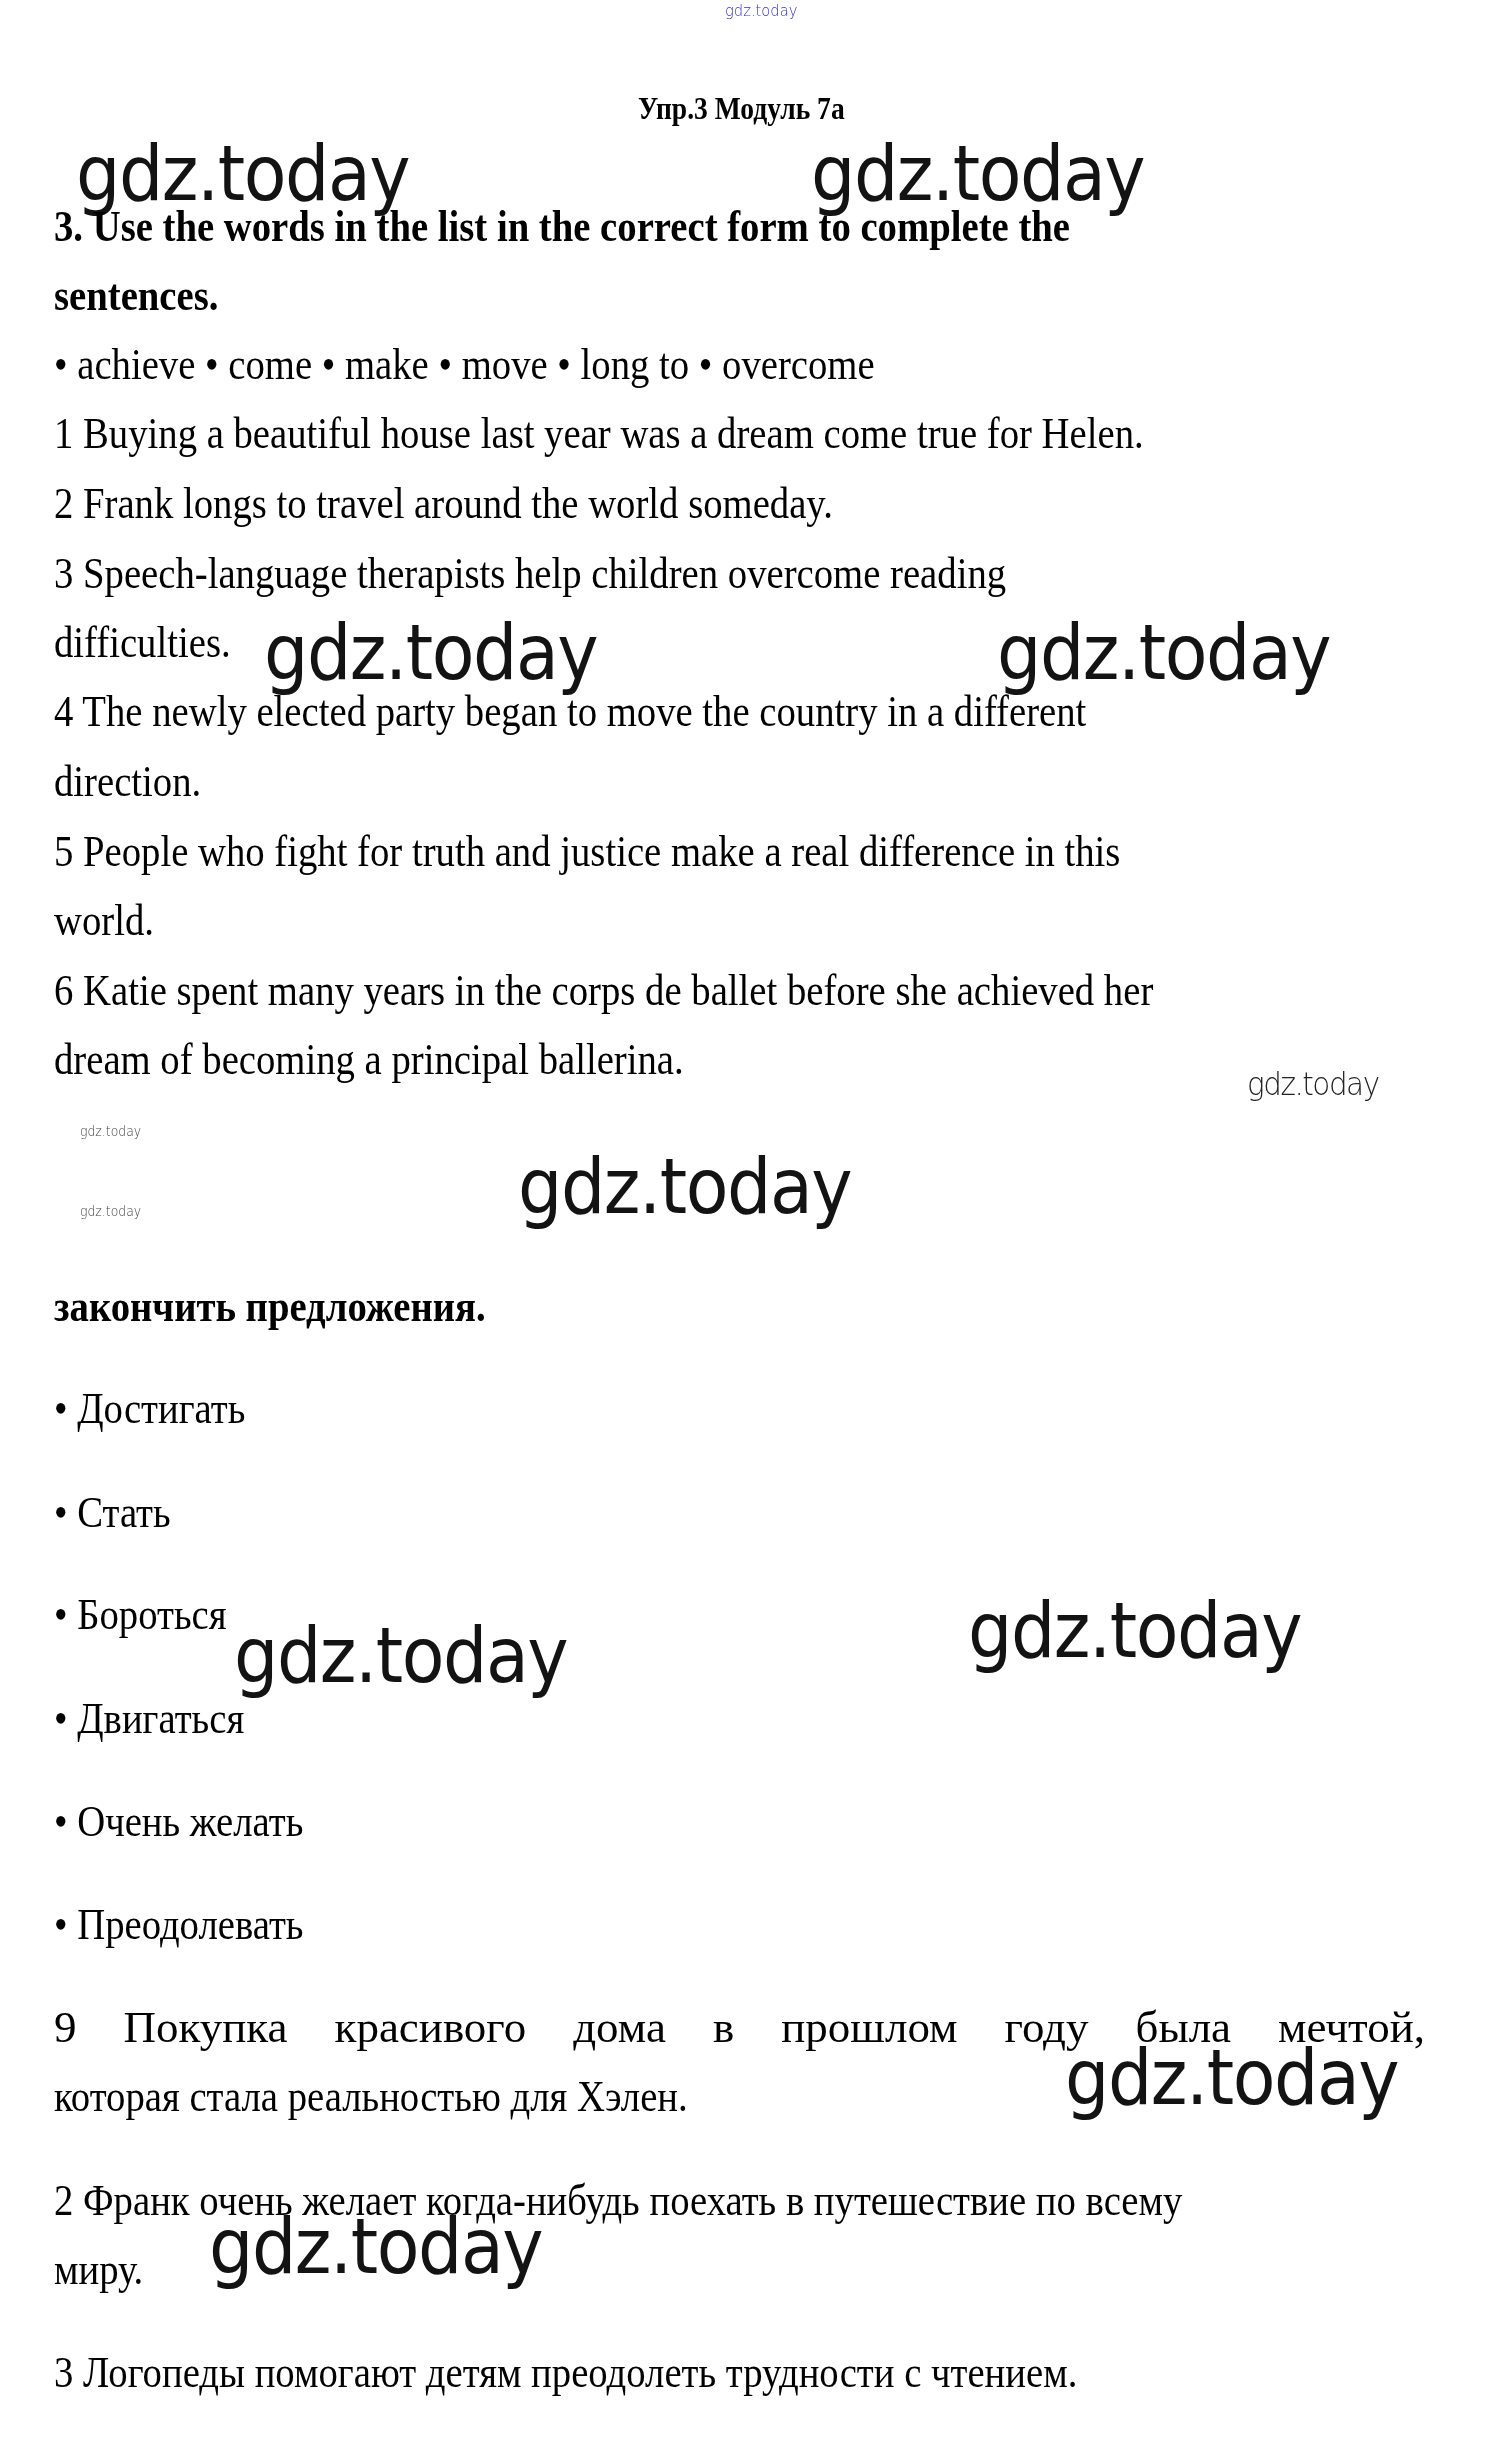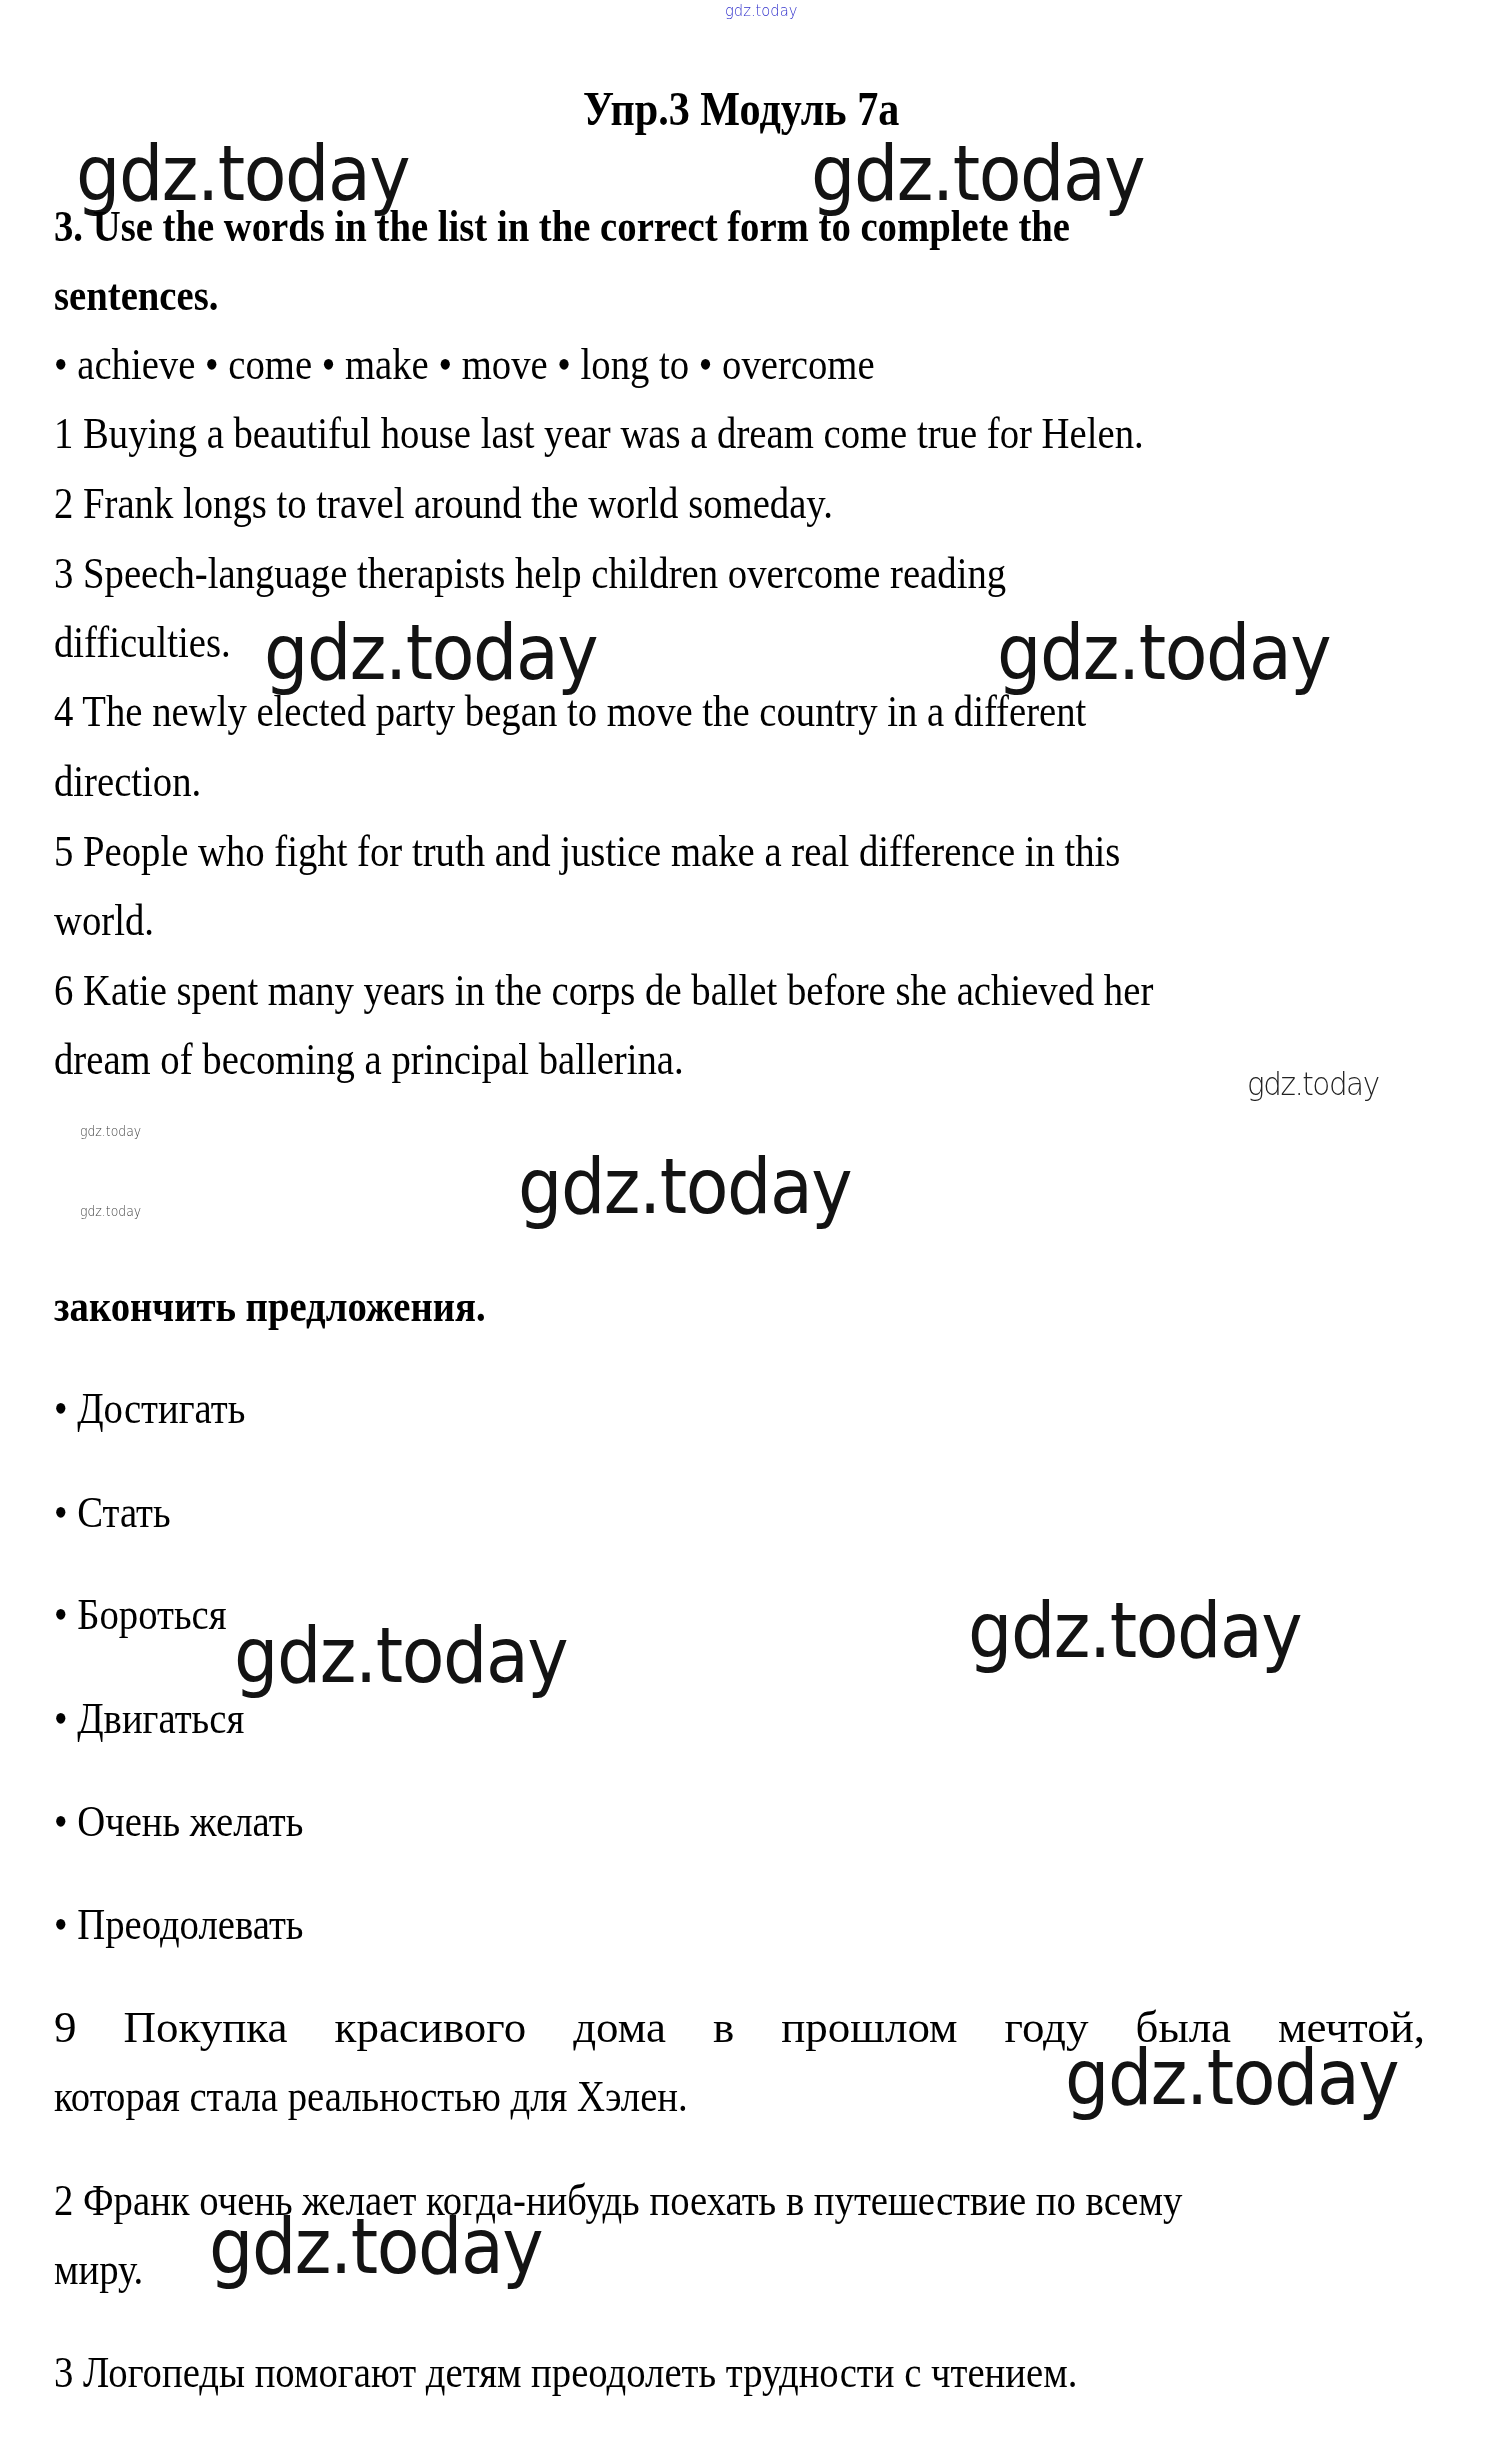--- a/index.html
+++ b/index.html
@@ -17,21 +17,21 @@
     transform: scaleX(0.86);
   }
   .bold { font-weight: bold; }
   .title {
     position: absolute;
     top: 83px;
     left: 0; width: 1510px;
     text-align: center;
     font-family: "Liberation Serif", "DejaVu Serif", serif;
     font-weight: bold;
-    font-size: 49px;
+    font-size: 32px;
     line-height: 51px;
     color: #000;
   }
   .title span { display: inline-block; transform: scaleX(0.86) translateX(-16px); }
   .justify-line {
     position: absolute;
     left: 54px; width: 1371px;
     font-family: "Liberation Serif", "DejaVu Serif", serif;
     font-size: 45px;
     line-height: 51px;

